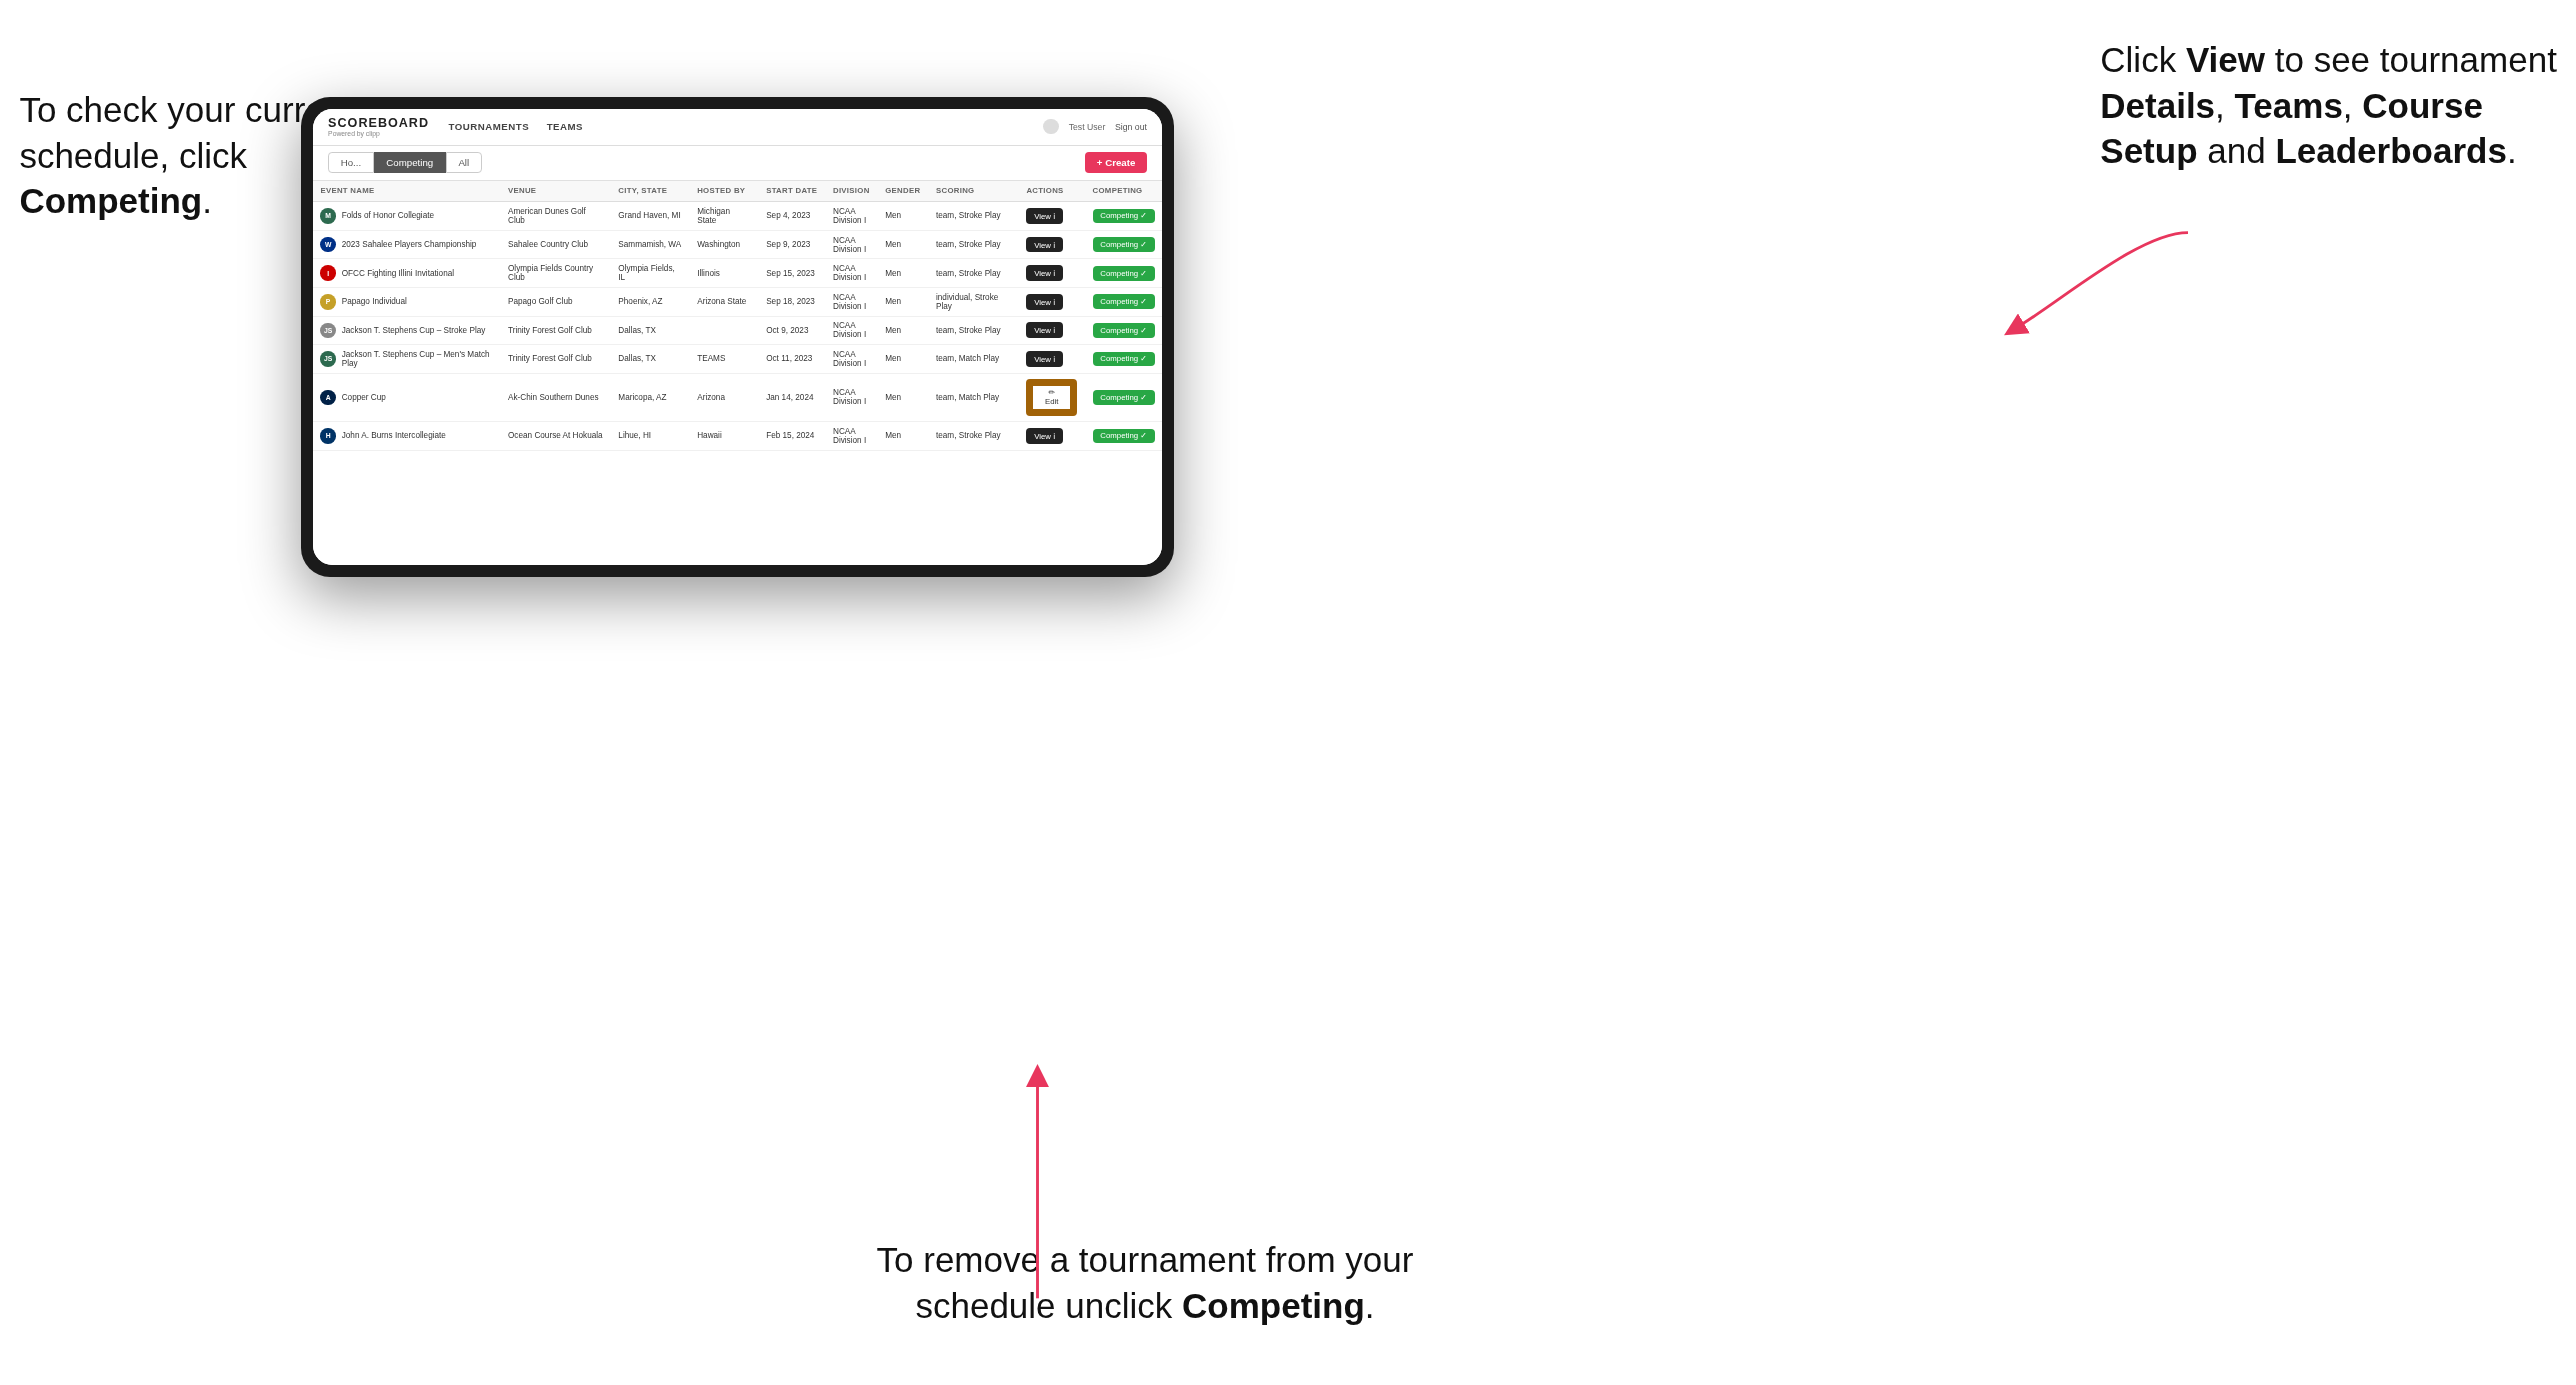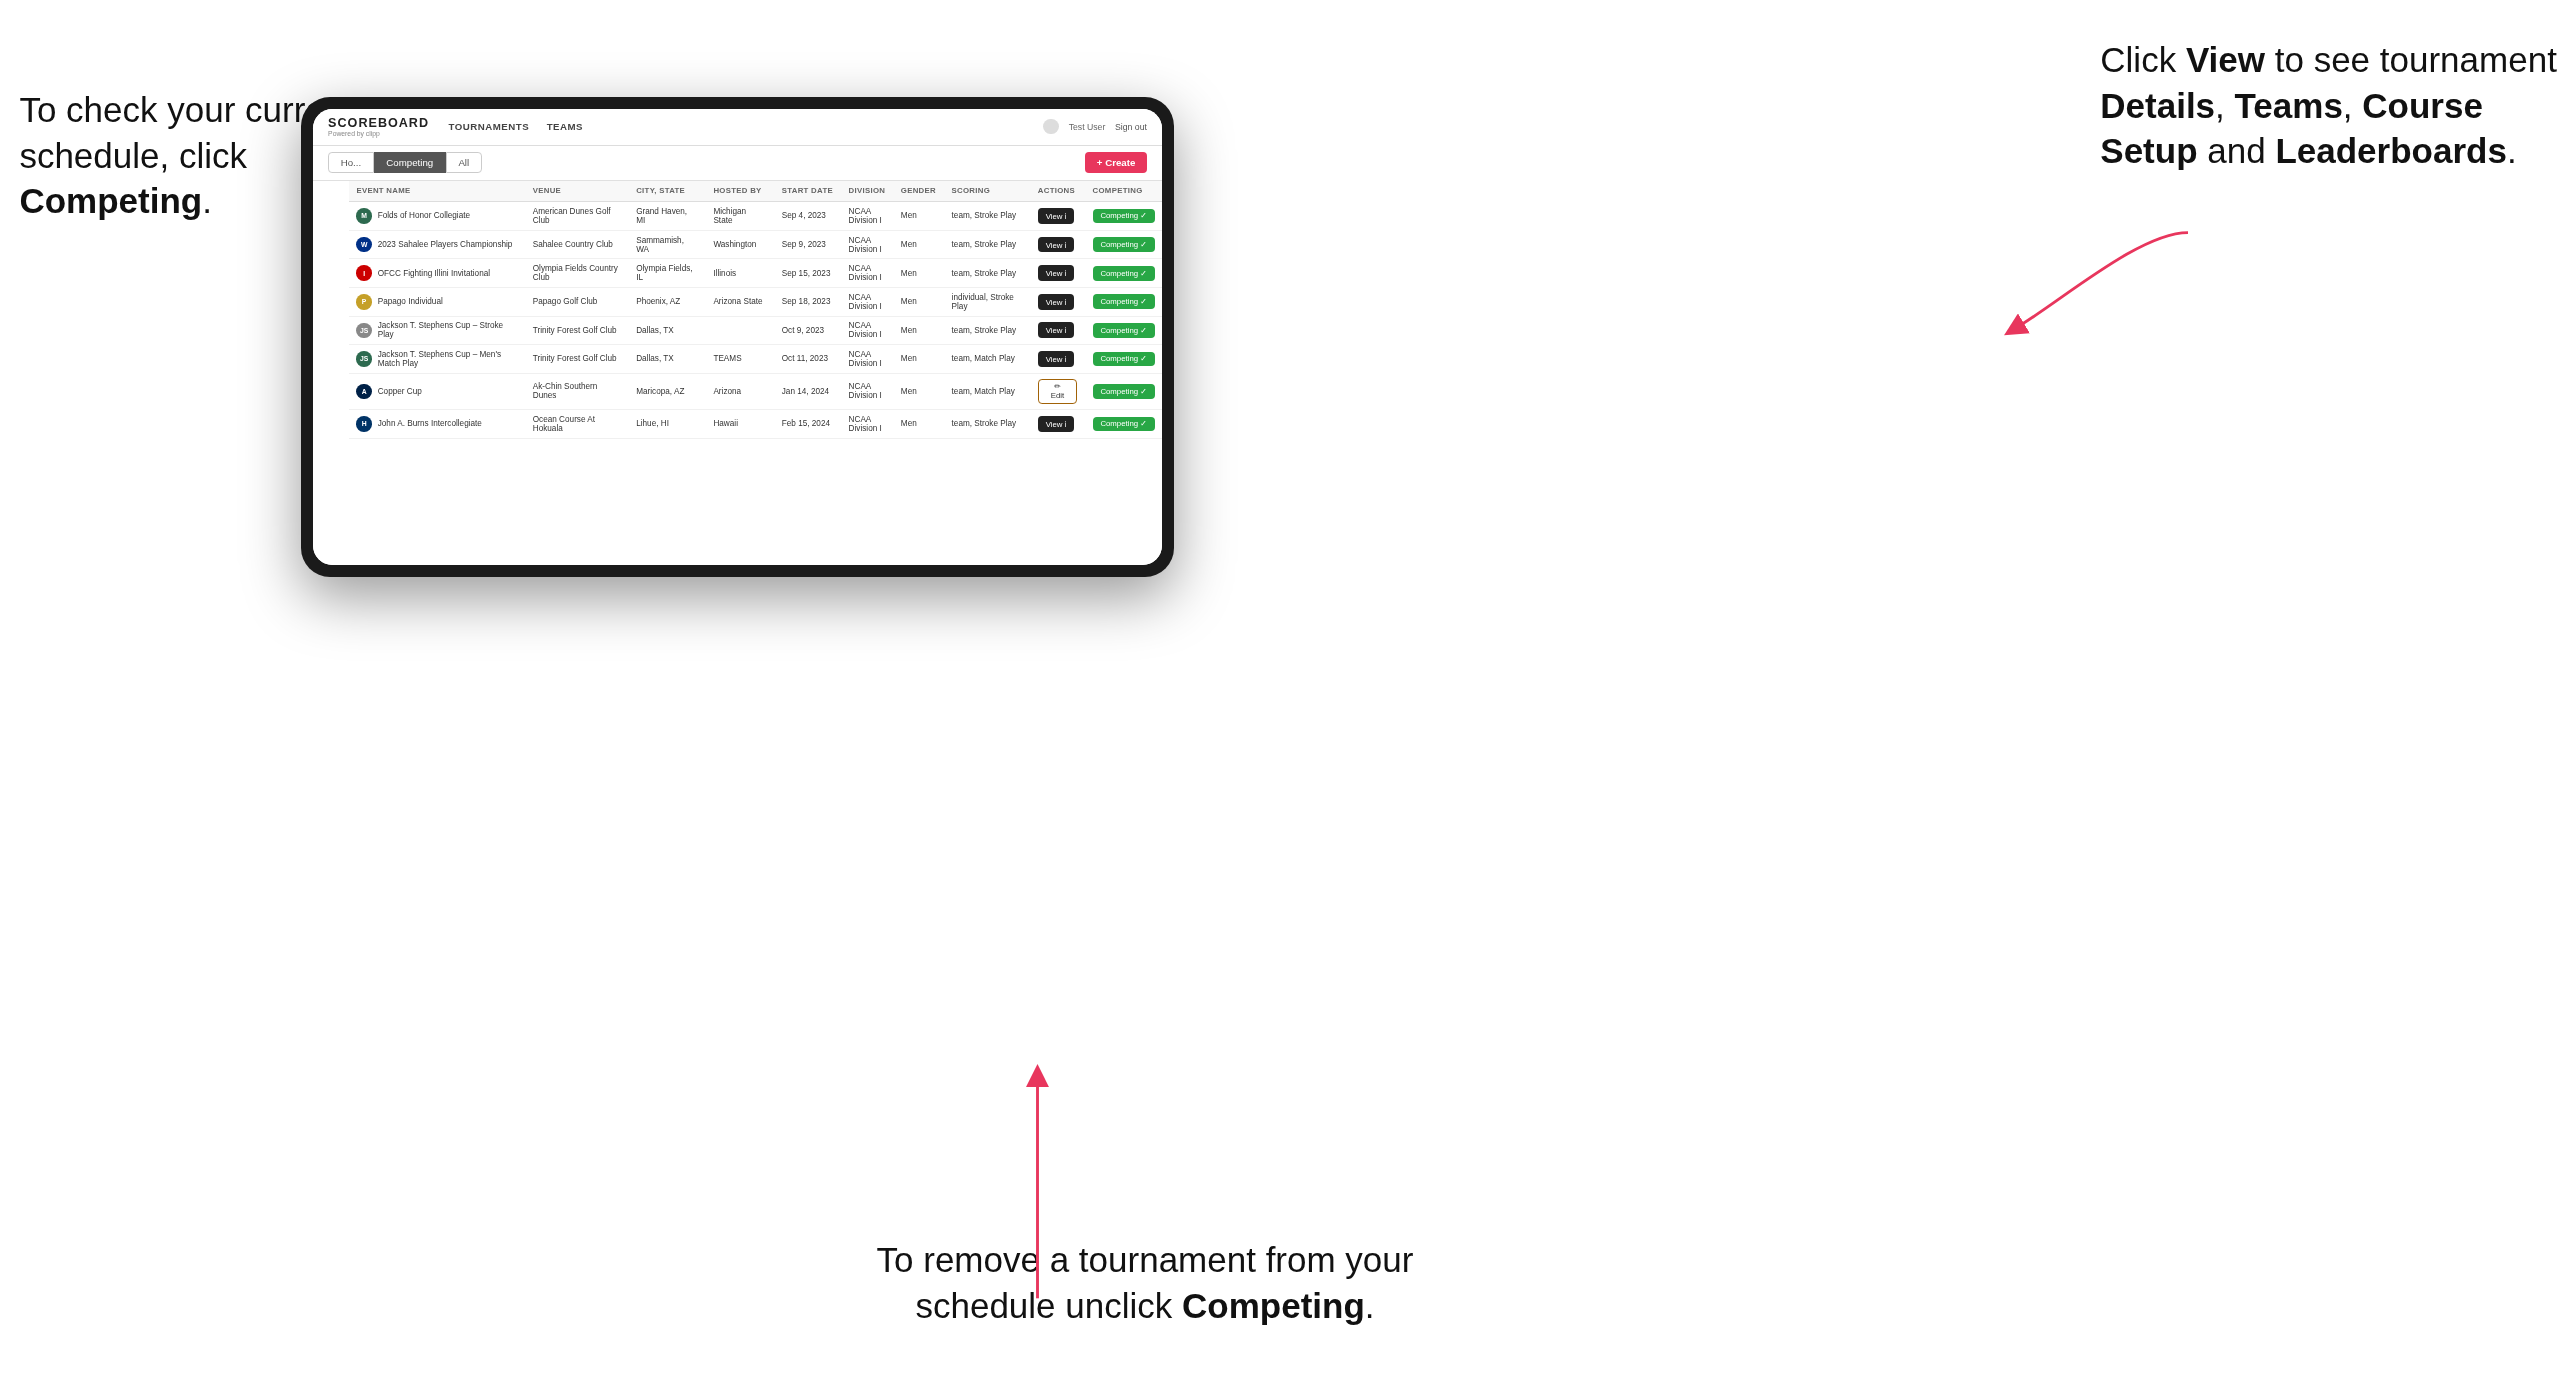--- a/index.html
+++ b/index.html
@@ -152,21 +152,20 @@
       font-size: 9.7px;
       font-weight: 600;
       cursor: pointer;
     }
 
     
     .table-container {
       flex: 1;
       overflow: auto;
       background: #fff;
-      padding-left: 36px;
     }
     table {
       width: 100%;
       border-collapse: collapse;
       font-size: 8.2px;
     }
     thead tr {
       background: #f8f8f8;
       border-bottom: 1px solid #ddd;
     }
@@ -223,21 +222,21 @@
       border-radius: 3.9px;
       font-size: 7.8px;
       cursor: pointer;
       display: inline-flex;
       align-items: center;
       gap: 2.9px;
     }
     .edit-btn {
       background: #fff;
       color: #333;
-      border: 1px solid #a16207;
+      border: 7px solid #a16207;
       padding: 2.9px 7.8px;
       border-radius: 3.9px;
       font-size: 7.8px;
       cursor: pointer;
       display: inline-flex;
       align-items: center;
       gap: 2.9px;
     }
     .competing-btn {
       background: #28a745;

